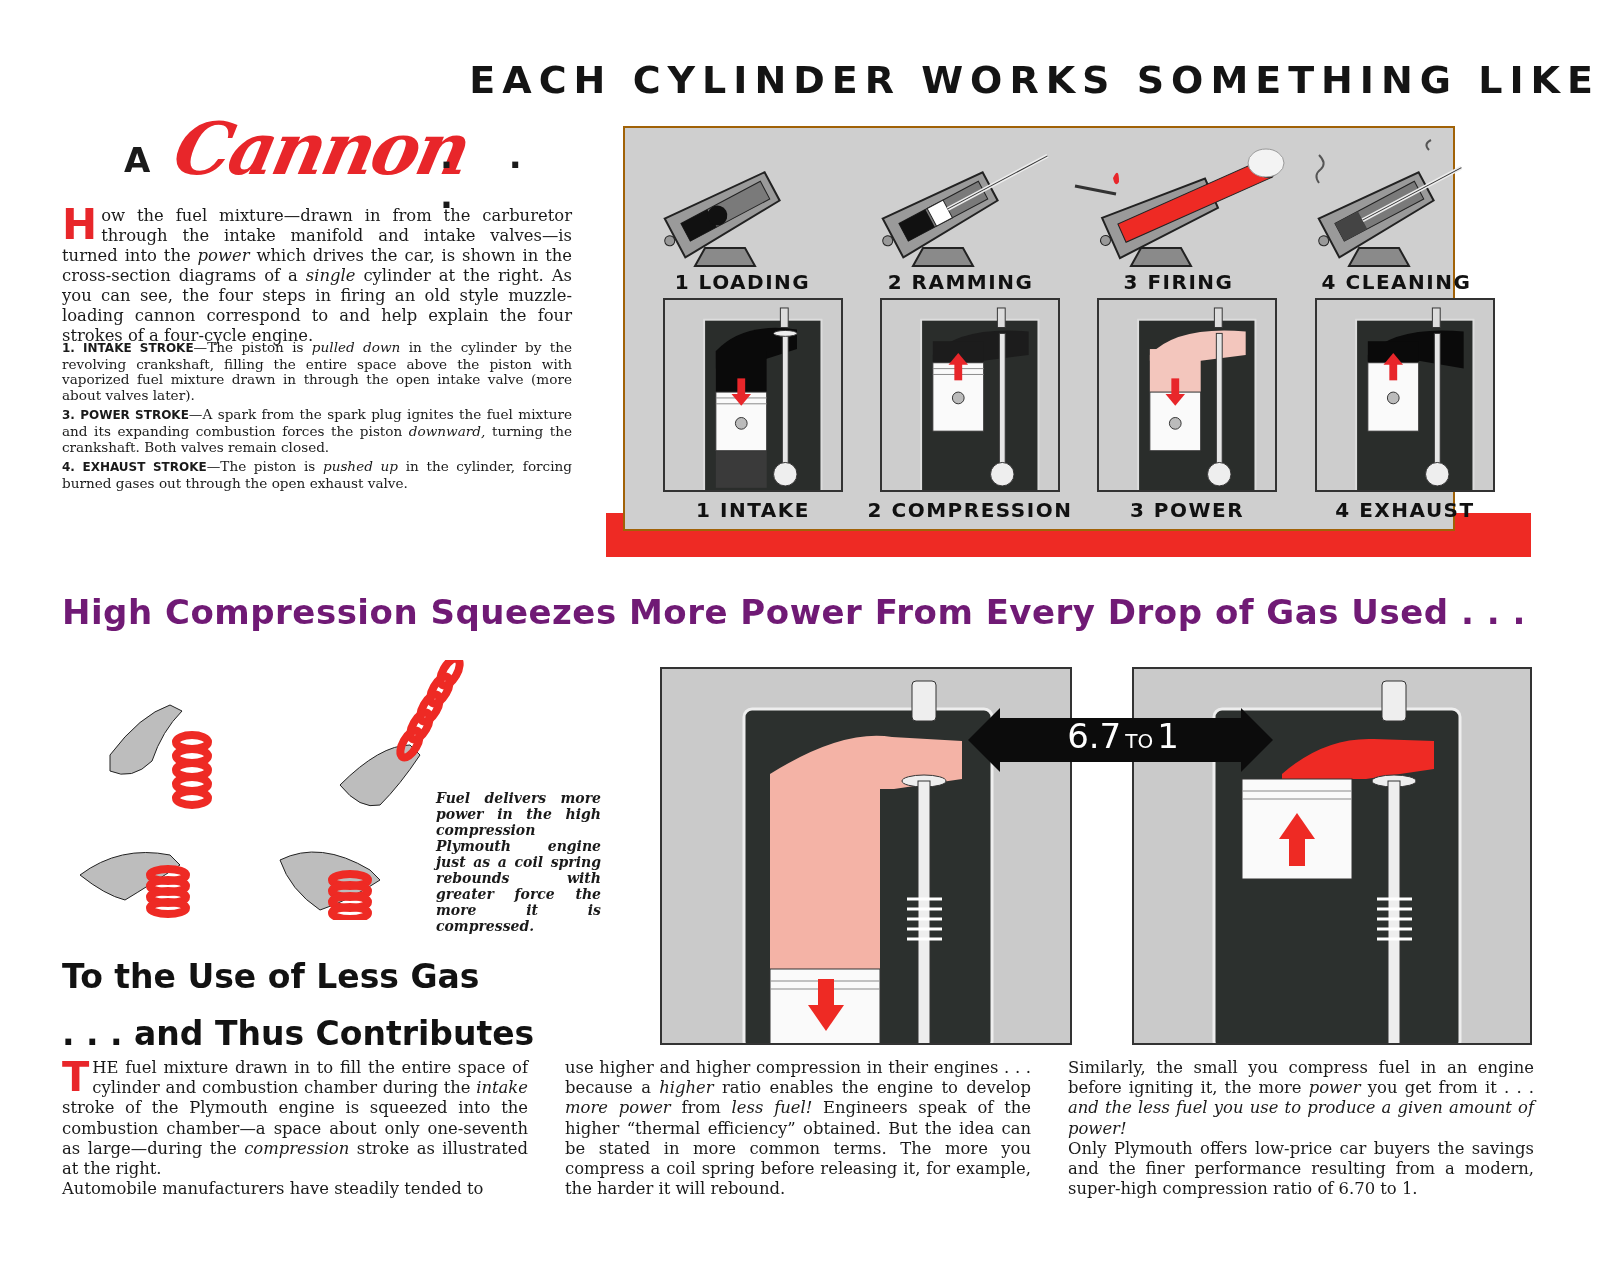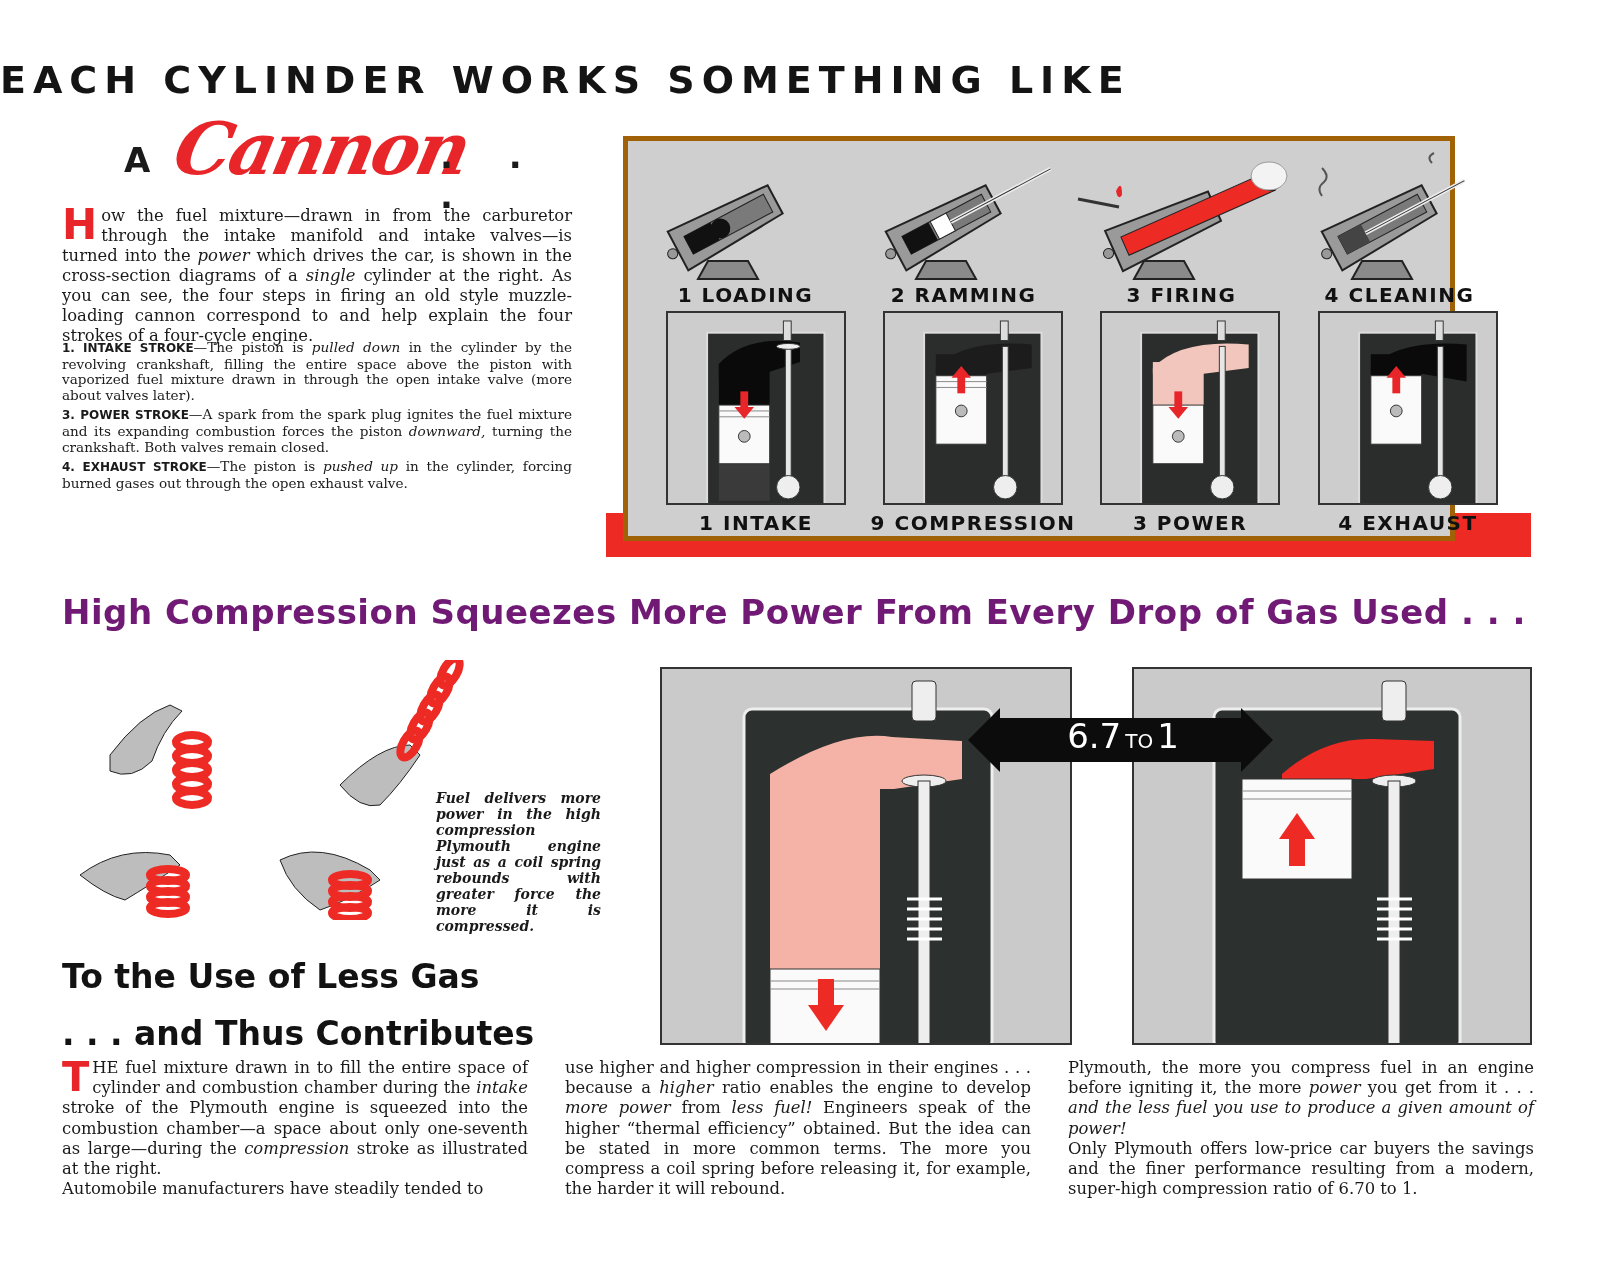--- a/index.html
+++ b/index.html
@@ -1,34 +1,34 @@
 <!DOCTYPE html>
 <html><head>
 <meta charset="utf-8">
 <style>
   html, body { margin: 0; padding: 0; background: #ffffff; }
   body { width: 1600px; height: 1263px; position: relative; overflow: hidden; font-family: "DejaVu Serif", serif; color: #1a1a1a; }
   .abs { position: absolute; }
 
-  #main-title { left: 0; top: 58px; width: 1600px; text-align: left; font-family: "DejaVu Sans", sans-serif; font-weight: bold; font-size: 38px; letter-spacing: 7px; color: #141414; }
+  #main-title { left: 0; top: 58px; width: 1600px; text-align: right; font-family: "DejaVu Sans", sans-serif; font-weight: bold; font-size: 38px; letter-spacing: 7px; color: #141414; }
 
   #cannon-heading { left: 124px; top: 106px; height: 90px; width: 460px; }
   #cannon-heading .a { position: absolute; left: 0; top: 34px; font-family: "DejaVu Sans", sans-serif; font-weight: bold; font-size: 34px; }
   #cannon-heading .script { position: absolute; left: 52px; top: 0px; font-family: "DejaVu Serif", serif; font-style: italic; font-weight: bold; font-size: 72px; color: #e8262a; letter-spacing: -3px; transform: skewX(-12deg); }
   #cannon-heading .dots { position: absolute; left: 316px; top: 30px; font-family: "DejaVu Sans", sans-serif; font-weight: bold; font-size: 34px; letter-spacing: 22px; }
 
   .intro { left: 62px; top: 206px; width: 510px; font-size: 16.4px; line-height: 20px; text-align: justify; }
   .dropcap { float: left; font-family: "DejaVu Sans", sans-serif; font-weight: bold; color: #e8262a; font-size: 42px; line-height: 36px; margin: 1px 4px 0 0; }
   .strokes { left: 62px; top: 340px; width: 510px; font-size: 13.6px; line-height: 15.6px; text-align: justify; }
   .strokes p { margin: 0 0 4px 0; }
   .strokes .lbl { font-family: "DejaVu Sans", sans-serif; font-weight: bold; font-size: 12px; }
 
   
   #red-bar { left: 606px; top: 513px; width: 925px; height: 44px; background: #ee2a24; }
-  #top-panel { left: 623px; top: 126px; width: 832px; height: 405px; background: #cfcfcf; border: 5px solid #a16207; box-sizing: border-box; margin-top: 10px; }
+  #top-panel { left: 623px; top: 126px; width: 832px; height: 405px; background: #cfcfcf; border: 2px solid #a16207; box-sizing: border-box; }
   .cannon-cell { position: absolute; top: 10px; width: 215px; height: 150px; }
   .cannon-label, .stroke-label { position: absolute; left: 0; width: 100%; text-align: center; font-family: "DejaVu Sans", sans-serif; font-weight: bold; font-size: 20px; letter-spacing: 1.5px; color: #111; }
   .cannon-label { top: 132px; }
   .stroke-box { position: absolute; top: 170px; width: 180px; height: 194px; border: 2px solid #333; background: #cdcdcd; box-sizing: border-box; overflow: hidden; }
   .stroke-label { top: 370px; }
 
   
   .eng { position: absolute; left: 0; top: 0; width: 100%; height: 100%; }
 
   #mid-heading { left: 62px; top: 592px; width: 1480px; font-family: "DejaVu Sans", sans-serif; font-weight: bold; font-size: 34px; color: #701a75; letter-spacing: 0.5px; white-space: nowrap; }
@@ -196,21 +196,21 @@
       <rect x="74" y="64" width="8" height="18" fill="#e8262a"></rect>
         <path d="M68,66 L88,66 L78,54 Z" fill="#e8262a"></path>
       <circle cx="78" cy="100" r="6" fill="#bbb" stroke="#333"></circle>
       <rect x="118" y="8" width="8" height="20" fill="#ddd" stroke="#333"></rect>
       <rect x="120" y="34" width="6" height="150" fill="#e6e6e6" stroke="#333"></rect>
       <circle cx="123" cy="178" r="12" fill="#eee" stroke="#333"></circle>
     </svg>
   </div>
 
   <div class="stroke-label" style="left:38px;width:180px;">1 INTAKE</div>
-  <div class="stroke-label" style="left:235px;width:220px;">9 COMPRESSION</div>
+  <div class="stroke-label" style="left:235px;width:220px;">2 COMPRESSION</div>
   <div class="stroke-label" style="left:472px;width:180px;">3 POWER</div>
   <div class="stroke-label" style="left:690px;width:180px;">4 EXHAUST</div>
 </div>
 
 <div id="mid-heading" class="abs">High Compression Squeezes More Power From Every Drop of Gas Used . . .</div>
 
 <svg class="abs" style="left:60px;top:660px;" width="420" height="260">
   <g>
     <path d="M50,95 q30,-40 60,-50 l12,6 q-20,20 -30,50 q-20,20 -42,10 z" fill="#bdbdbd" stroke="#222"></path>
     <path d="M20,215 q40,-30 90,-20 l10,10 q-30,20 -55,35 q-20,-5 -45,-25 z" fill="#bdbdbd" stroke="#222"></path>
@@ -298,15 +298,15 @@
 </div>
 
 <div class="abs col" style="left:62px;">
   <p><span class="dropcapT">T</span><span class="sc">HE</span><span><span> fuel mixture drawn in to fill the entire space of cylinder and combustion chamber during the </span><i>intake</i><span> stroke of the Plymouth engine is squeezed into the combustion chamber—a space about only one-seventh as large—during the </span><i>compression</i><span> stroke as illustrated at the right.</span></span></p>
   <p>Automobile manufacturers have steadily tended to</p>
 </div>
 <div class="abs col" style="left:565px;">
   <p><span><span>use higher and higher compression in their engines . . . because a </span><i>higher</i><span> ratio enables the engine to develop </span><i>more power</i><span> from </span><i>less fuel!</i><span>  Engineers speak of the higher “thermal efficiency” obtained. But the idea can be stated in more common terms. The more you compress a coil spring before releasing it, for example, the harder it will rebound.</span></span></p>
 </div>
 <div class="abs col" style="left:1068px;">
-  <p><span><span>Plymouth, the more you compress fuel in an engine before igniting it, the more </span><i>power</i><span> you get from it . . . </span><i>and the less fuel you use to produce a given amount of power!</i></span></p>
+  <p><span><span>Similarly, the small you compress fuel in an engine before igniting it, the more </span><i>power</i><span> you get from it . . . </span><i>and the less fuel you use to produce a given amount of power!</i></span></p>
   <p>Only Plymouth offers low-price car buyers the savings and the finer performance resulting from a modern, super-high compression ratio of 6.70 to 1.</p>
 </div>
 
 </body></html>

